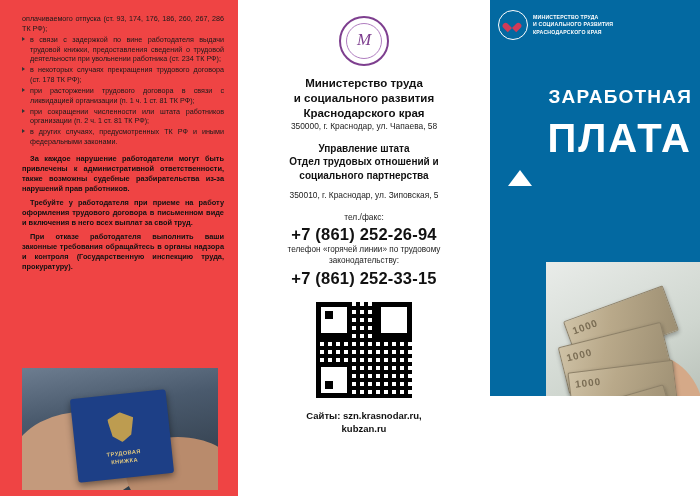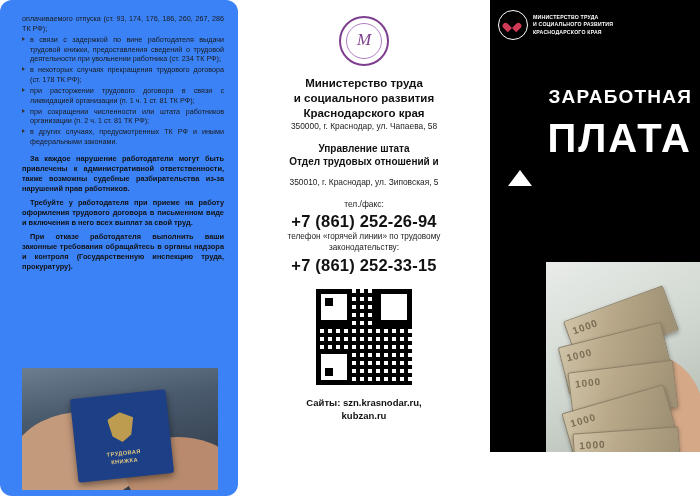--- a/index.html
+++ b/index.html
@@ -16,24 +16,23 @@
     height: 496px;
     overflow: hidden;
     background: #ffffff;
   }
 
   
   .panel-left {
     position: absolute;
     left: 0; top: 0;
     width: 238px; height: 496px;
-    background: #3b82f6;
+    background: #ef4444;
     box-sizing: border-box;
     padding: 14px 14px 0 22px;
-    border-radius: 12px;
   }
   .legal-list {
     margin: 0; padding: 0; list-style: none;
     font-size: 7.2px;
     line-height: 1.33;
     color: #1a1a1a;
     text-align: justify;
   }
   .legal-lead {
     font-size: 7.2px;
@@ -239,22 +238,22 @@
     font-weight: bold;
     font-size: 9.5px;
     line-height: 1.35;
     color: #111;
   }
 
   
   .panel-right {
     position: absolute;
     left: 490px; top: 0;
-    width: 210px; height: 452px;
-    background: #000000;
+    width: 210px; height: 396px;
+    background: #0369a1;
     overflow: hidden;
   }
   .right-logo {
     position: absolute;
     left: 8px; top: 10px;
     display: flex;
     align-items: center;
     gap: 5px;
   }
   .right-logo .circ {
@@ -412,20 +411,21 @@
       <div>Министерство труда</div>
       <div>и социального развития</div>
       <div>Краснодарского края</div>
     </div>
 
     <div class="addr">350000, г. Краснодар, ул. Чапаева, 58</div>
 
     <div class="dept">
       <div>Управление штата</div>
       <div>Отдел трудовых отношений и</div>
+      <div>социального партнерства</div>
     </div>
 
     <div class="addr2">350010, г. Краснодар, ул. Зиповская, 5</div>
 
     <div class="telfax-label">тел./факс:</div>
     <div class="phone-big">+7 (861) 252-26-94</div>
 
     <div class="hotline-label">телефон «горячей линии» по трудовому законодательству:</div>
     <div class="phone-big2">+7 (861) 252-33-15</div>
 

